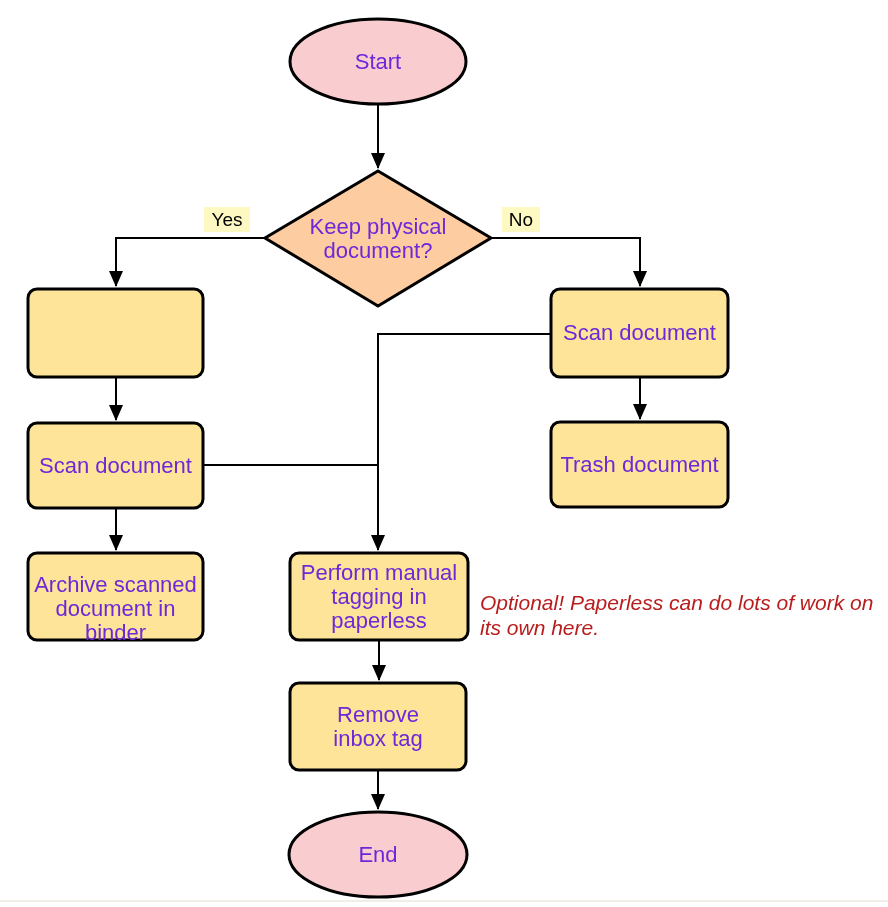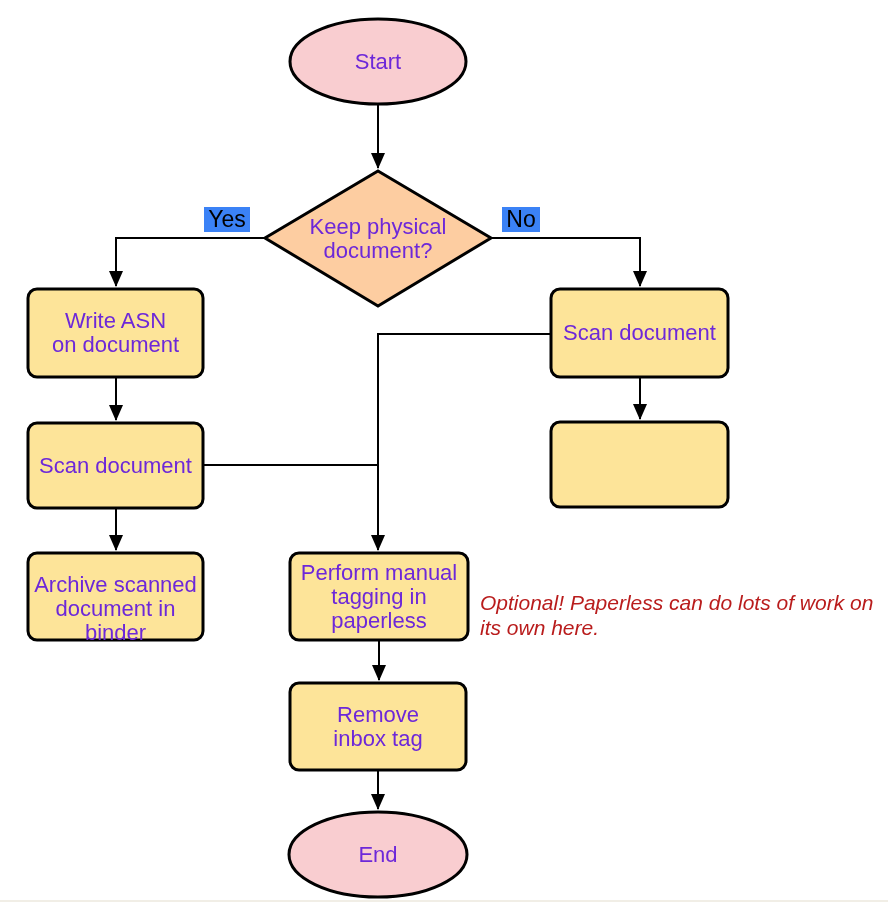--- a/index.html
+++ b/index.html
@@ -31,23 +31,23 @@
     line-height: 24px;
     color: #6d28d9;
     pointer-events: none;
   }
   .edge-label {
     position: absolute;
     display: flex;
     align-items: center;
     justify-content: center;
     text-align: center;
-    font-size: 23px;
+    font-size: 19px;
     color: #000000;
-    background: #3b82f6;
+    background: #fef9c3;
     pointer-events: none;
   }
   .annotation {
     position: absolute;
     left: 480px;
     top: 590px;
     width: 408px;
     font-size: 21px;
     line-height: 25px;
     font-style: italic;
@@ -105,31 +105,30 @@
     <rect x="290" y="683" width="176" height="87" rx="9" stroke="#000000" stroke-width="3" fill="#fde499"></rect>
 
     <ellipse cx="378" cy="854.5" rx="89" ry="42.5" stroke="#000000" stroke-width="3" fill="#f9cdd0"></ellipse>
   </svg>
 
   <div class="node-label" style="left:290px; top:19px; width:176px; height:85px;">Start</div>
 
   <div class="node-label" style="left:265px; top:171px; width:226px; height:135px;">Keep physical
 document?</div>
 
-  <div class="node-label" style="left:28px; top:289px; width:175px; height:88px;">Write ASN
-on document</div>
 
   <div class="node-label" style="left:28px; top:423px; width:175px; height:85px;">Scan document</div>
 
   <div class="node-label" style="left:28px; top:553px; width:175px; height:87px;margin-top:12px;">Archive scanned
 document in
 binder</div>
 
   <div class="node-label" style="left:551px; top:289px; width:177px; height:88px;">Scan document</div>
 
+  <div class="node-label" style="left:551px; top:422px; width:177px; height:85px;">Trash document</div>
 
   <div class="node-label" style="left:290px; top:553px; width:178px; height:87px;">Perform manual
 tagging in
 paperless</div>
 
   <div class="node-label" style="left:290px; top:683px; width:176px; height:87px;">Remove
 inbox tag</div>
 
   <div class="node-label" style="left:289px; top:812px; width:178px; height:85px;">End</div>
 

